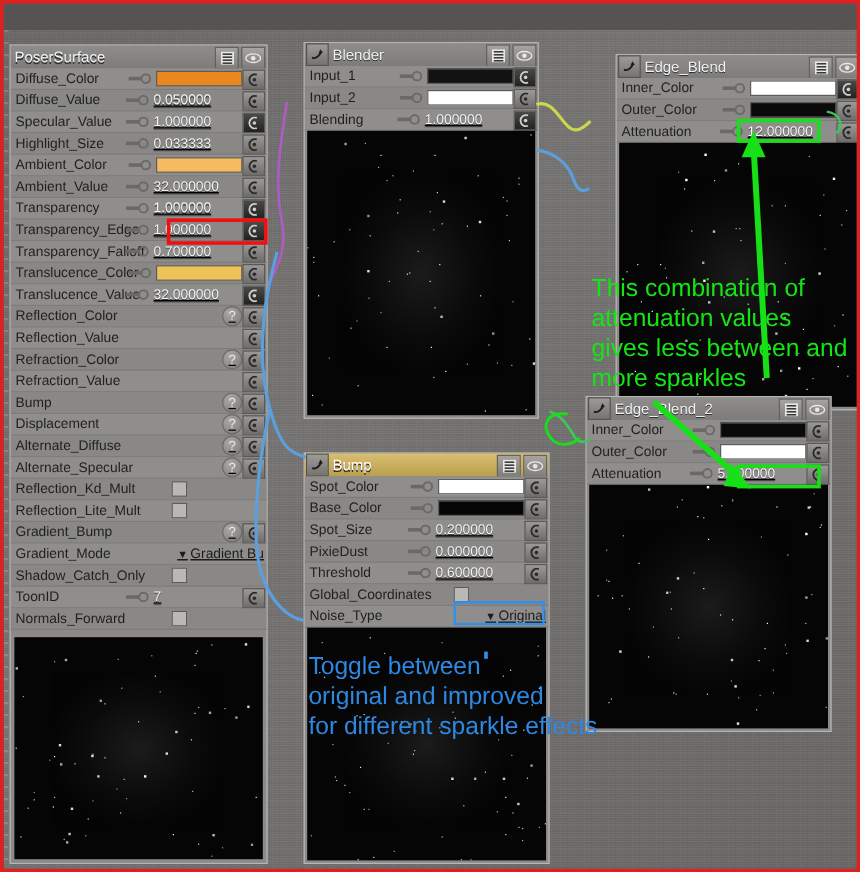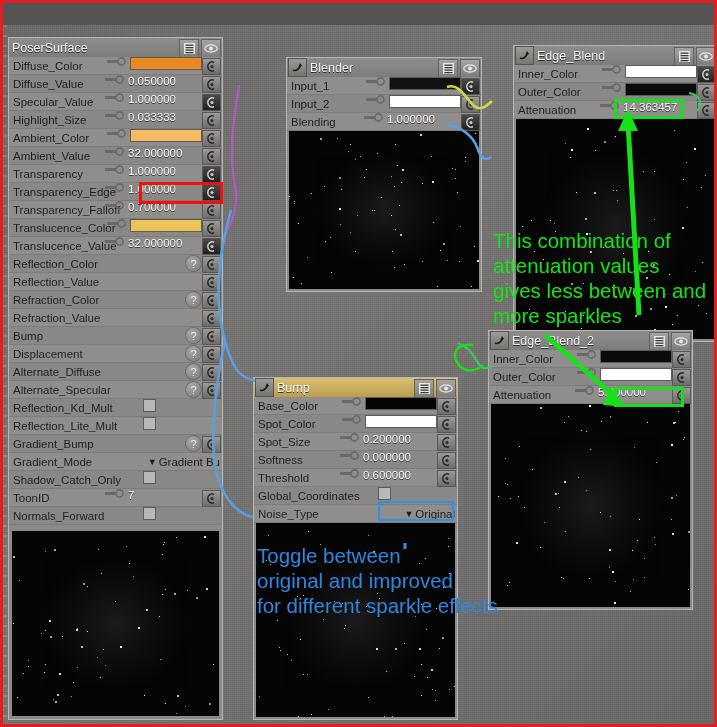--- a/index.html
+++ b/index.html
@@ -60,21 +60,21 @@
      display:flex;align-items:center;justify-content:center;}
   .hdr-btns{position:absolute;right:1px;top:1px;display:flex;gap:2px;}
   .hbtn{width:18px;height:17px;background:linear-gradient(#a5a4a2,#7e7d7b);border:1px solid #63625f;
      display:flex;align-items:center;justify-content:center;}
 
   
   .row{height:17px;display:flex;align-items:center;position:relative;
      border-bottom:1px solid #7d7c7a;background:#8f8e8c;}
   .row:nth-child(even){background:#898886;}
   .rlabel{font-size:11.5px;color:#1f1f1f;padding-left:4px;white-space:nowrap;flex:0 0 auto;}
-  .rctl{position:absolute;right:20px;top:0;height:17px;display:flex;}
+  .rctl{position:absolute;right:20px;top:0;height:17px;display:flex;align-items:center;text-decoration:underline;}
   .plug{width:20px;height:9px;margin-right:3px;position:relative;flex:0 0 auto;}
   .plug svg{display:block;}
   .swatch{width:72px;height:13px;border:1px solid #5d5c5a;box-sizing:border-box;}
   .numval{font-size:11.5px;color:#f4f4f4;width:74px;text-align:left;text-shadow:0 1px 0 #3a3a3a;}
   .qmark{width:17px;height:17px;border-radius:50%;background:radial-gradient(circle at 35% 30%,#a9a8a6,#7b7a78);
      color:#e9e9e9;font-size:11px;display:flex;align-items:center;justify-content:center;
      border:1px solid #6b6a68;box-sizing:border-box;}
   .chk{width:13px;height:13px;background:#b9b8b6;border:1px solid #5d5c5a;box-sizing:border-box;}
   .endbtn{position:absolute;right:1px;top:1px;width:17px;height:15px;
      background:linear-gradient(#9b9a98,#6e6d6b);border:1px solid #5a5957;
@@ -563,21 +563,21 @@
           <span style="position: absolute; width: 1px; height: 1px; background: rgb(255, 255, 255); left: 96.95%; top: 71.92%; opacity: 0.92;"></span>
           <span style="position: absolute; width: 1px; height: 1px; background: rgb(255, 255, 255); left: 0.33%; top: 49.81%; opacity: 0.95;"></span>
           <span style="position: absolute; width: 1px; height: 1px; background: rgb(255, 255, 255); left: 84.54%; top: 32.15%; opacity: 0.68;"></span>
           <span style="position: absolute; width: 1px; height: 1px; background: rgb(255, 255, 255); left: 36.23%; top: 53.91%; opacity: 0.86;"></span>
           <span style="position: absolute; width: 1px; height: 1px; background: rgb(255, 255, 255); left: 15.92%; top: 71.66%; opacity: 0.76;"></span>
           <span style="position: absolute; width: 1px; height: 1px; background: rgb(255, 255, 255); left: 41.21%; top: 67.98%; opacity: 0.59;"></span>
           <span style="position: absolute; width: 2px; height: 2px; background: rgb(255, 255, 255); left: 20.15%; top: 9.51%; opacity: 0.66;"></span>
         </div>
     </div>
 
-    <div class="node" id="blender" style="left:250px;top:32px;width:196px;height:235px;margin-left:33px;">
+    <div class="node" id="blender" style="left:250px;top:10px;width:196px;height:314px;">
       <div class="node-hdr">
         <div class="nodeicon">
           <svg width="13" height="13" viewBox="0 0 13 13">
               <path d="M2 9 Q6 11 10 4" stroke="#1c1c1c" stroke-width="1.6" fill="none"></path>
               <path d="M9 2 l2 3 -3.6 .6z" fill="#1c1c1c"></path>
             </svg>
         </div>
         <div class="node-title">Blender</div>
         <div class="hdr-btns">
           <div class="hbtn">
@@ -794,21 +794,21 @@
           </div>
           <div class="row">
             <span class="rlabel">Attenuation</span>
             <div class="rctl">
               <span class="plug">
                 <svg width="20" height="9" viewBox="0 0 20 9">
                   <rect x="0" y="3" width="11" height="3" fill="#6a6966"></rect>
                   <circle cx="14.5" cy="4.5" r="3.6" fill="none" stroke="#6a6966" stroke-width="1.6"></circle>
                 </svg>
               </span>
-              <span class="numval">14.363457</span>
+              <span class="numval">12.000000</span>
             </div>
             <div class="endbtn">
               <svg width="11" height="11" viewBox="0 0 11 11">
                 <path d="M8 1.2 A4.6 4.6 0 1 0 8 9.8" fill="none" stroke="#2a2a28" stroke-width="1.5"></path>
                 <circle cx="6" cy="5.5" r="1.5" fill="#2a2a28"></circle>
               </svg>
             </div>
           </div>
         </div>
       <div class="preview" style="top:73px;bottom:2px;left:2px;right:2px;">
@@ -1066,75 +1066,75 @@
           <div class="hbtn">
             <svg width="14" height="11" viewBox="0 0 14 11">
                 <ellipse cx="7" cy="5.5" rx="6.2" ry="3.6" fill="none" stroke="#e8e8e6" stroke-width="1.1"></ellipse>
                 <circle cx="7" cy="5.5" r="1.9" fill="#e8e8e6"></circle>
               </svg>
           </div>
         </div>
       </div>
       <div class="rows">
           <div class="row">
+            <span class="rlabel">Spot_Color</span>
+            <div class="rctl">
+              <span class="plug">
+                <svg width="20" height="9" viewBox="0 0 20 9">
+                  <rect x="0" y="3" width="11" height="3" fill="#6a6966"></rect>
+                  <circle cx="14.5" cy="4.5" r="3.6" fill="none" stroke="#6a6966" stroke-width="1.6"></circle>
+                </svg>
+              </span>
+              <span class="swatch" style="background:#ffffff"></span>
+            </div>
+            <div class="endbtn">
+              <svg width="11" height="11" viewBox="0 0 11 11">
+                <path d="M8 1.2 A4.6 4.6 0 1 0 8 9.8" fill="none" stroke="#2a2a28" stroke-width="1.5"></path>
+                <circle cx="6" cy="5.5" r="1.5" fill="#2a2a28"></circle>
+              </svg>
+            </div>
+          </div>
+          <div class="row">
             <span class="rlabel">Base_Color</span>
             <div class="rctl">
               <span class="plug">
                 <svg width="20" height="9" viewBox="0 0 20 9">
                   <rect x="0" y="3" width="11" height="3" fill="#6a6966"></rect>
                   <circle cx="14.5" cy="4.5" r="3.6" fill="none" stroke="#6a6966" stroke-width="1.6"></circle>
                 </svg>
               </span>
               <span class="swatch" style="background:#050505"></span>
             </div>
             <div class="endbtn">
               <svg width="11" height="11" viewBox="0 0 11 11">
                 <path d="M8 1.2 A4.6 4.6 0 1 0 8 9.8" fill="none" stroke="#2a2a28" stroke-width="1.5"></path>
                 <circle cx="6" cy="5.5" r="1.5" fill="#2a2a28"></circle>
               </svg>
             </div>
           </div>
           <div class="row">
-            <span class="rlabel">Spot_Color</span>
-            <div class="rctl">
-              <span class="plug">
-                <svg width="20" height="9" viewBox="0 0 20 9">
-                  <rect x="0" y="3" width="11" height="3" fill="#6a6966"></rect>
-                  <circle cx="14.5" cy="4.5" r="3.6" fill="none" stroke="#6a6966" stroke-width="1.6"></circle>
-                </svg>
-              </span>
-              <span class="swatch" style="background:#ffffff"></span>
-            </div>
-            <div class="endbtn">
-              <svg width="11" height="11" viewBox="0 0 11 11">
-                <path d="M8 1.2 A4.6 4.6 0 1 0 8 9.8" fill="none" stroke="#2a2a28" stroke-width="1.5"></path>
-                <circle cx="6" cy="5.5" r="1.5" fill="#2a2a28"></circle>
-              </svg>
-            </div>
-          </div>
-          <div class="row">
             <span class="rlabel">Spot_Size</span>
             <div class="rctl">
               <span class="plug">
                 <svg width="20" height="9" viewBox="0 0 20 9">
                   <rect x="0" y="3" width="11" height="3" fill="#6a6966"></rect>
                   <circle cx="14.5" cy="4.5" r="3.6" fill="none" stroke="#6a6966" stroke-width="1.6"></circle>
                 </svg>
               </span>
               <span class="numval">0.200000</span>
             </div>
             <div class="endbtn">
               <svg width="11" height="11" viewBox="0 0 11 11">
                 <path d="M8 1.2 A4.6 4.6 0 1 0 8 9.8" fill="none" stroke="#2a2a28" stroke-width="1.5"></path>
                 <circle cx="6" cy="5.5" r="1.5" fill="#2a2a28"></circle>
               </svg>
             </div>
           </div>
           <div class="row">
-            <span class="rlabel">Softness</span>
+            <span class="rlabel">PixieDust</span>
             <div class="rctl">
               <span class="plug">
                 <svg width="20" height="9" viewBox="0 0 20 9">
                   <rect x="0" y="3" width="11" height="3" fill="#6a6966"></rect>
                   <circle cx="14.5" cy="4.5" r="3.6" fill="none" stroke="#6a6966" stroke-width="1.6"></circle>
                 </svg>
               </span>
               <span class="numval">0.000000</span>
             </div>
             <div class="endbtn">

